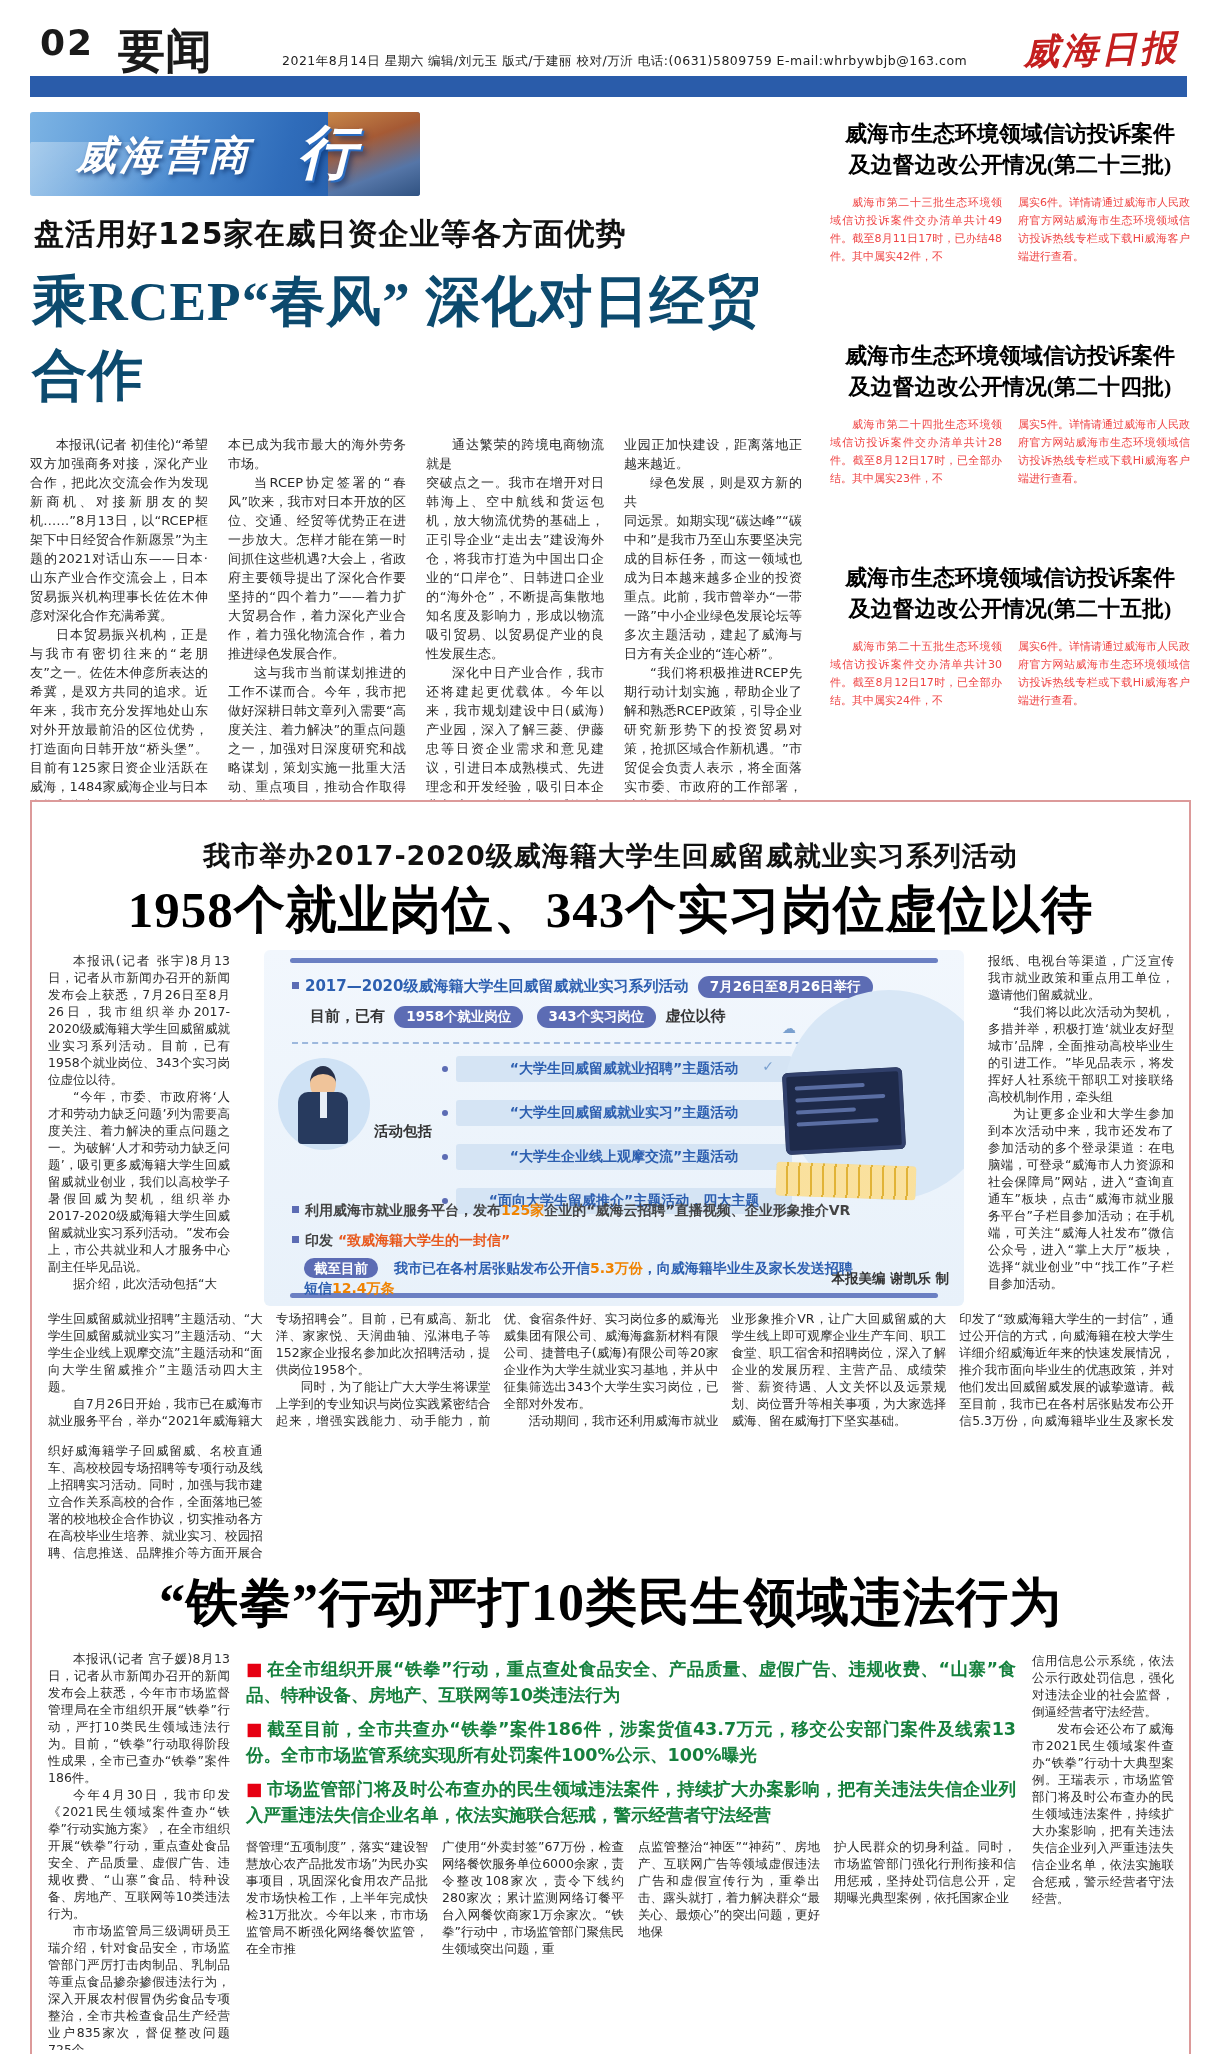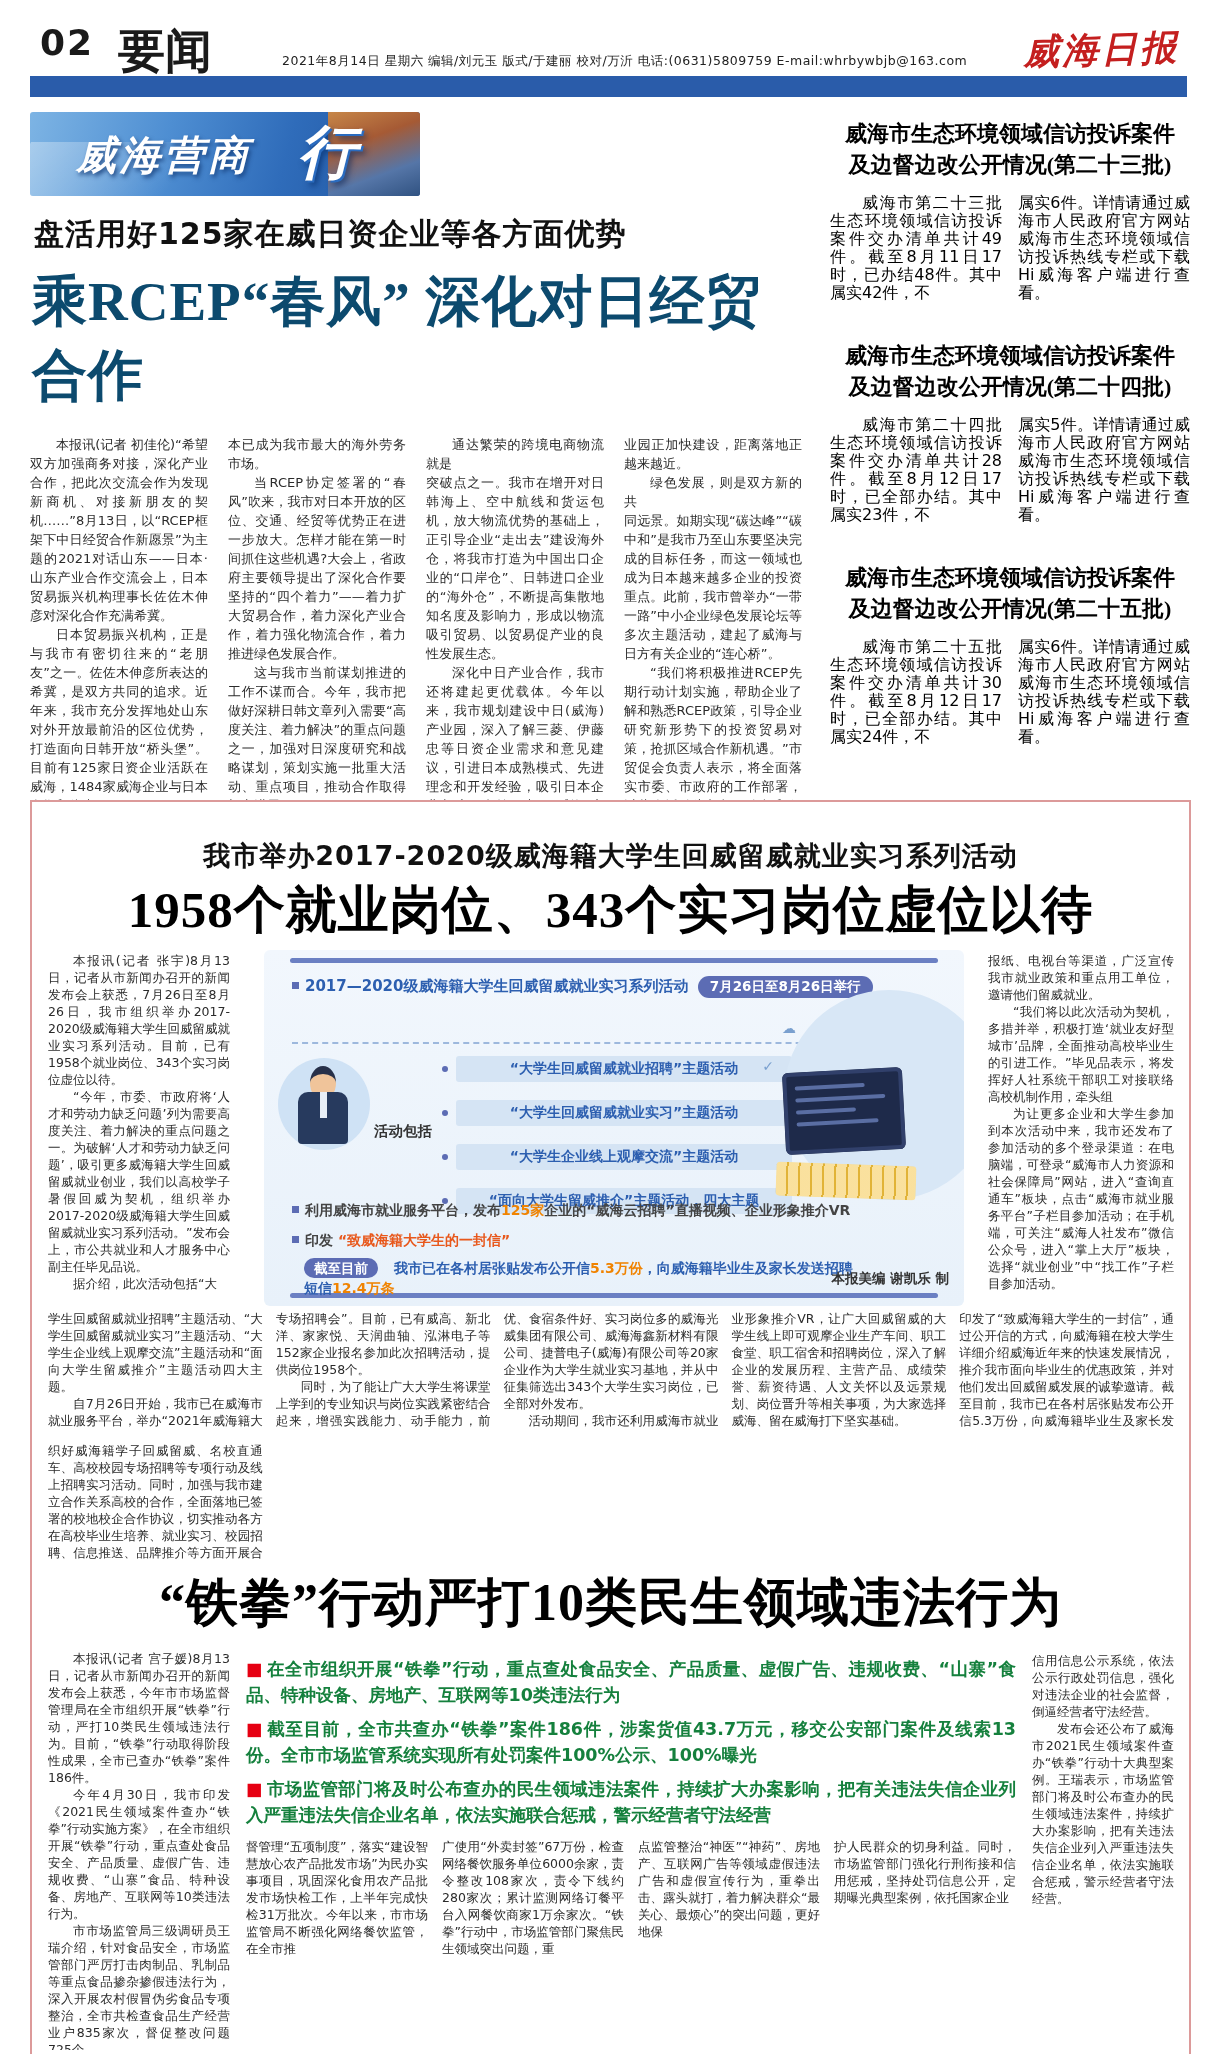--- a/index.html
+++ b/index.html
@@ -28,21 +28,21 @@
   .headline-1{margin:10px 0 0 2px;font-size:55px;font-weight:900;letter-spacing:1px;color:#0c4a6e;
         font-family:"Liberation Serif","DejaVu Serif",serif;}
   .body-cols{margin-top:22px;height:400px;column-count:4;column-gap:20px;column-fill:auto;
         font-size:13px;line-height:19px;text-align:justify;color:#2b2b2b;overflow:hidden;}
   .body-cols p{margin:0;text-indent:2em;}
   .body-cols p.noindent{text-indent:0;}
   
   .env-box{position:absolute;left:830px;width:360px;}
   .env-title{font-size:22px;line-height:31px;font-weight:900;text-align:center;color:#000;
         font-family:"Liberation Serif","DejaVu Serif",serif;}
-  .env-body{display:flex;gap:16px;margin-top:14px;font-size:16px;line-height:18px;text-align:justify;color:#000000;}
+  .env-body{display:flex;gap:16px;margin-top:14px;font-size:11px;line-height:18px;text-align:justify;color:#ef4444;}
   .env-body .frag{width:50%;}
   .env-body .frag.first{text-indent:2em;}
   
   .authority{position:absolute;left:470px;top:744px;width:620px;height:92px;z-index:5;}
   .auth-ribbon{position:absolute;left:18px;top:42px;width:560px;height:44px;transform:skewX(-6deg);
         background:linear-gradient(100deg,#cf1f1c 0%,#e3481d 55%,#f2921c 100%);}
   .auth-slash{position:absolute;top:46px;width:14px;height:36px;background:#f6b21a;transform:skewX(-28deg);}
   .auth-text{position:absolute;left:210px;top:-6px;font-size:58px;font-weight:900;letter-spacing:4px;color:#f6b21a;
         text-shadow:-2px -2px 0 #fff,2px -2px 0 #fff,-2px 2px 0 #fff,2px 2px 0 #fff,4px 5px 3px rgba(150,30,10,.55);}
   .globe{position:absolute;left:30px;top:-8px;width:92px;height:92px;border-radius:50%;
@@ -187,20 +187,26 @@
       <p>据介绍，此次活动包括“大</p>
     </div>
 
     <div class="info">
       <div class="bar-top"></div>
       <div class="bar-bottom"></div>
       <div class="info-row1">
         <span class="sq"></span><span>2017—2020级威海籍大学生回威留威就业实习系列活动</span>
         <span class="pill">7月26日至8月26日举行</span>
       </div>
+      <div class="info-row2">
+        <span>目前，已有</span>
+        <span class="pill">1958个就业岗位</span>
+        <span class="pill">343个实习岗位</span>
+        <span>虚位以待</span>
+      </div>
       <div class="info-dash"></div>
       <div class="figure-circle"></div>
       <div class="person-head"></div>
       <div class="person-body"></div>
       <div class="person-tie"></div>
       <div class="info-label">活动包括</div>
       <div class="themes">
         <div class="theme-row">
             <span class="theme-dot"></span>
             <span class="theme-bar">“大学生回威留威就业招聘”主题活动</span>

